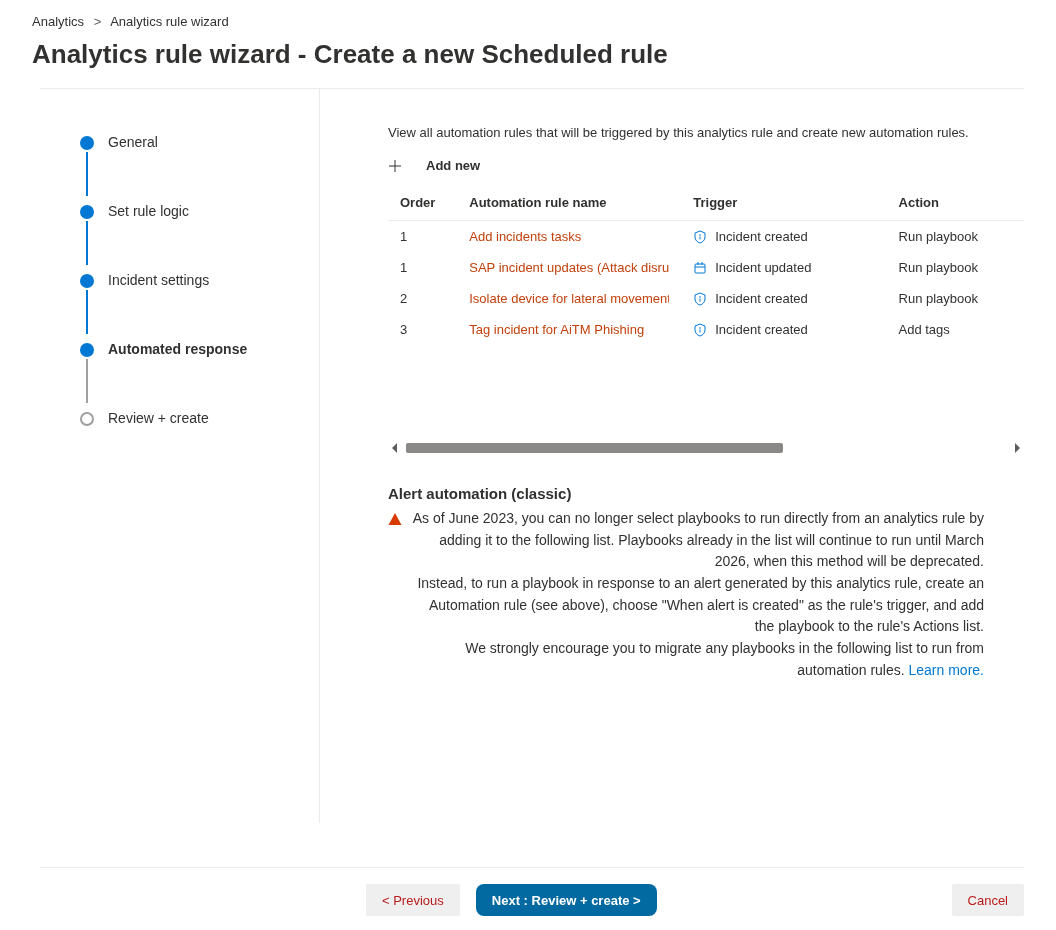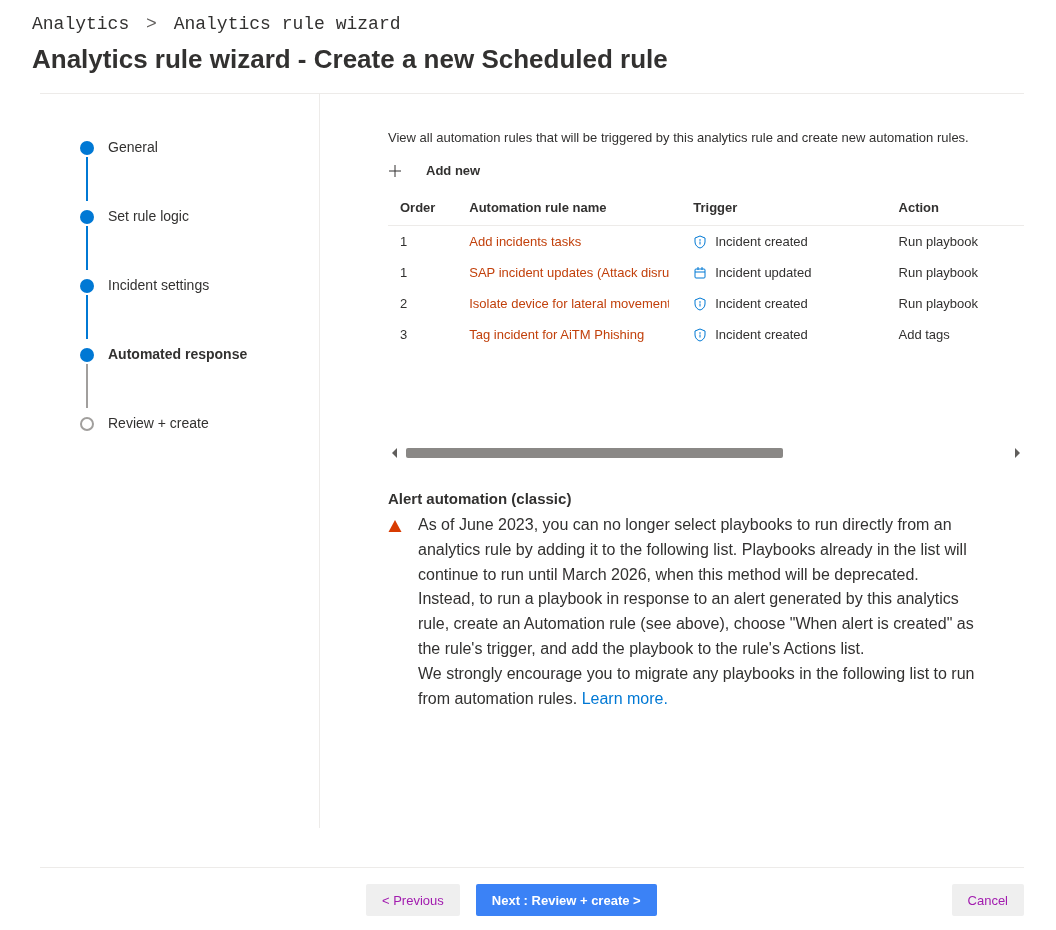--- a/index.html
+++ b/index.html
@@ -9,23 +9,22 @@
     font-size: 13px;
     color: #323130;
     background: #fff;
     width: 1056px;
     height: 930px;
     overflow: hidden;
     position: relative;
   }
   .breadcrumb {
     padding: 14px 32px 10px;
-    font-size: 18px;
-    color: #323130;
-    font-family: Liberation Mono, monospace;
+    font-size: 13px;
+    color: #323130;
   }
   .breadcrumb .sep {
     margin: 0 6px;
     color: #605e5c;
   }
   .page-title {
     padding: 0 32px 18px;
     font-size: 26px;
     font-weight: 600;
     color: #323130;
@@ -151,21 +150,21 @@
     flex:1; height:10px; background:transparent; position:relative;
   }
   .hscroll-thumb {
     position:absolute; left:4px; top:0; height:10px; width:62%;
     background:#8a8886; border-radius:2px;
   }
 
   .section-title2 {
     font-size: 15px; font-weight:600; margin-bottom:6px;
   }
-  .warning-block { display:flex; gap:16px; line-height:1.55; font-size:16px; padding-right:40px;}
+  .warning-block { display:flex; gap:10px; line-height:1.55; font-size:14px; padding-right:40px;text-align:right;}
   .warn-icon { width:14px; height:14px; flex-shrink:0; margin-top:3px;}
   .warn-icon svg { width:14px; height:14px;}
   .warning-block a { color:#0078d4; cursor:pointer; text-decoration:none;}
 
   .footer {
     position: absolute;
     left: 40px; right: 32px; bottom: 14px;
     border-top: 1px solid #edebe9;
     padding-top: 16px;
     display:flex; align-items:center; gap:16px;
@@ -173,22 +172,22 @@
   }
   .btn {
     height: 32px;
     padding: 0 16px;
     border: none;
     font-family: inherit;
     font-size: 13px;
     cursor: pointer;
     border-radius: 2px;
   }
-  .btn-default { background:#efefef; color:#a21caf;}
-  .btn-primary { background:#3b82f6; color:#fff; font-weight:600;}
+  .btn-default { background:#efefef; color:#b91c1c;}
+  .btn-primary { background:#0369a1; color:#fff; font-weight:600;border-radius:8px;}
   .footer-spacer { flex:1; }
 </style>
 </head>
 <body>
 
 <div class="breadcrumb">
   <span>Analytics</span>
   <span class="sep">&gt;</span>
   <span>Analytics rule wizard</span>
 </div>

